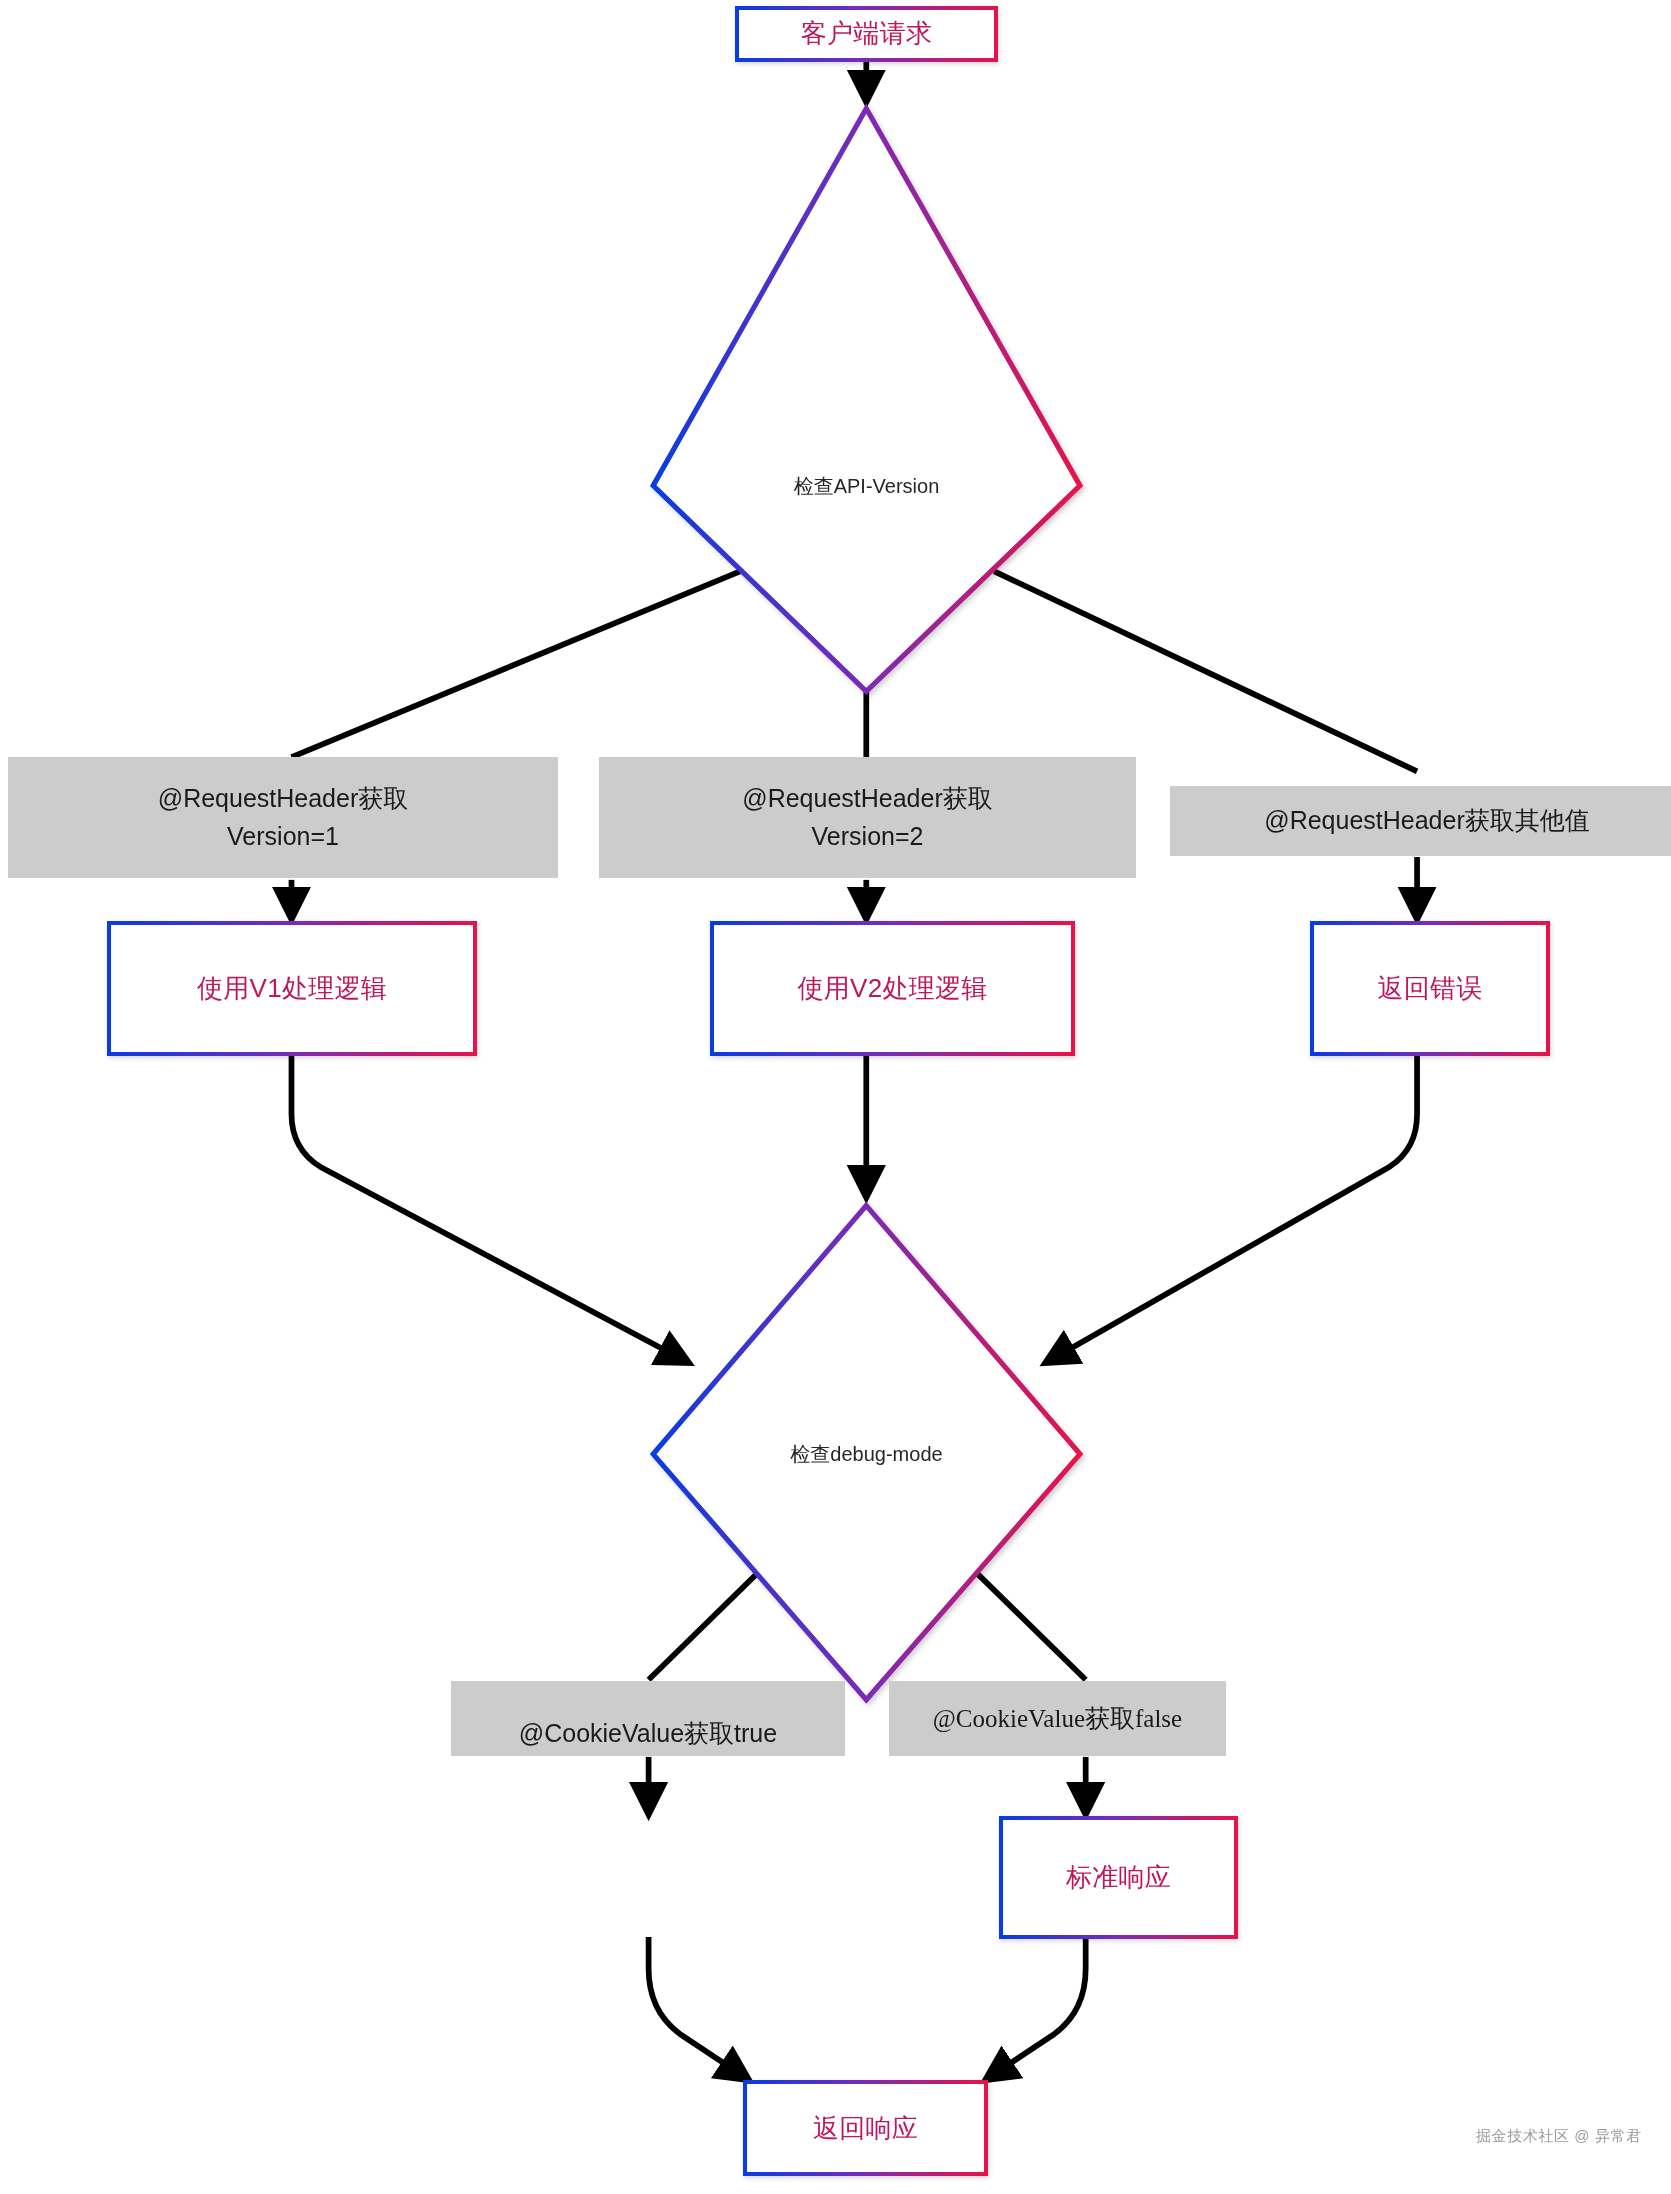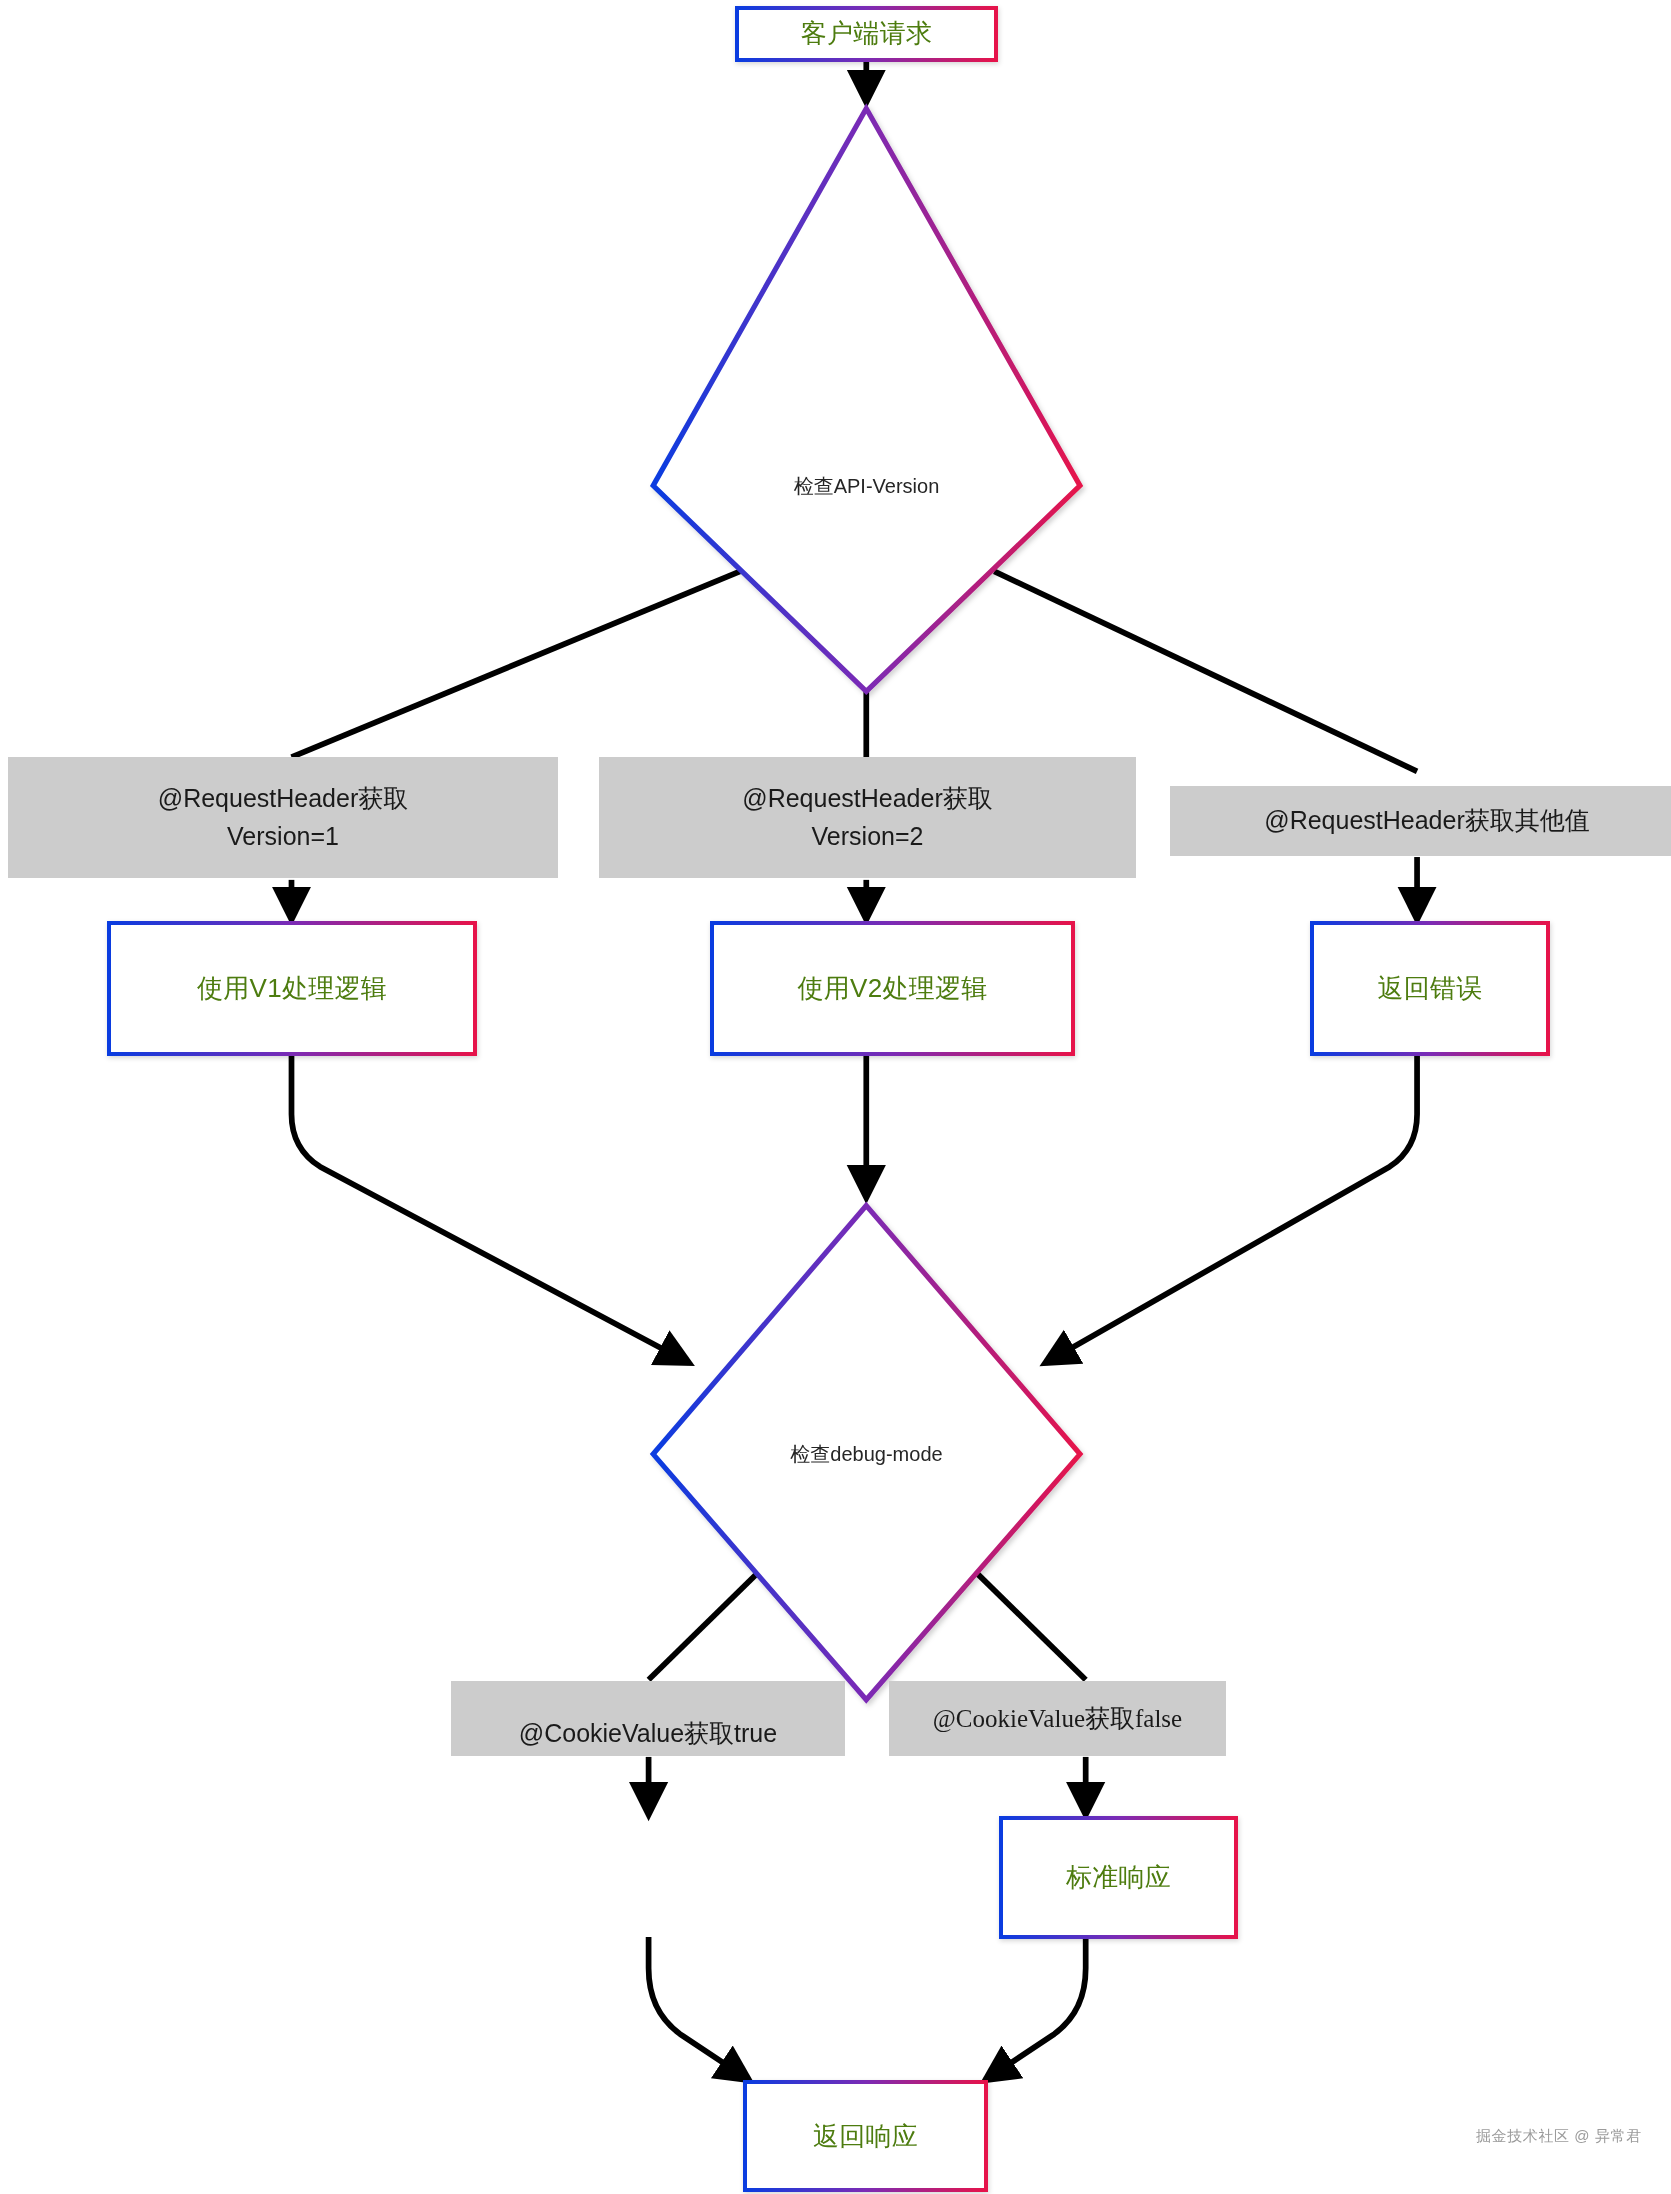--- a/index.html
+++ b/index.html
@@ -25,21 +25,21 @@
     height: 2194px;
   }
   
   .node {
     position: absolute;
     box-sizing: border-box;
     display: flex;
     align-items: center;
     justify-content: center;
     text-align: center;
-    color: #4d7c0f;
+    color: #be185d;
     background: #ffffff;
     z-index: 3;
   }
   .proc {
     border-style: solid;
     border-width: 4px;
     border-image: linear-gradient(90deg, #0a3ce0 0%, #7b2bb5 50%, #e6134a 100%) 1;
     font-size: 26px;
     line-height: 1.25;
     letter-spacing: 0.3px;
@@ -148,21 +148,21 @@
 
   <div class="node proc" style="left:1310px; top:921px; width:240px; height:135px;">
     <span>返回错误</span>
   </div>
 
 
   <div class="node proc" style="left:999px; top:1816px; width:239px; height:123px;">
     <span>标准响应</span>
   </div>
 
-  <div class="node proc" style="left:743px; top:2080px; width:245px; height:112px;">
+  <div class="node proc" style="left:743px; top:2080px; width:245px; height:96px;">
     <span>返回响应</span>
   </div>
 
   <div class="decision-label" style="left:653px; top:462px; width:427px; height:48px;">
     <span>检查API-Version</span>
   </div>
 
   <div class="decision-label" style="left:653px; top:1430px; width:427px; height:48px;">
     <span>检查debug-mode</span>
   </div>

